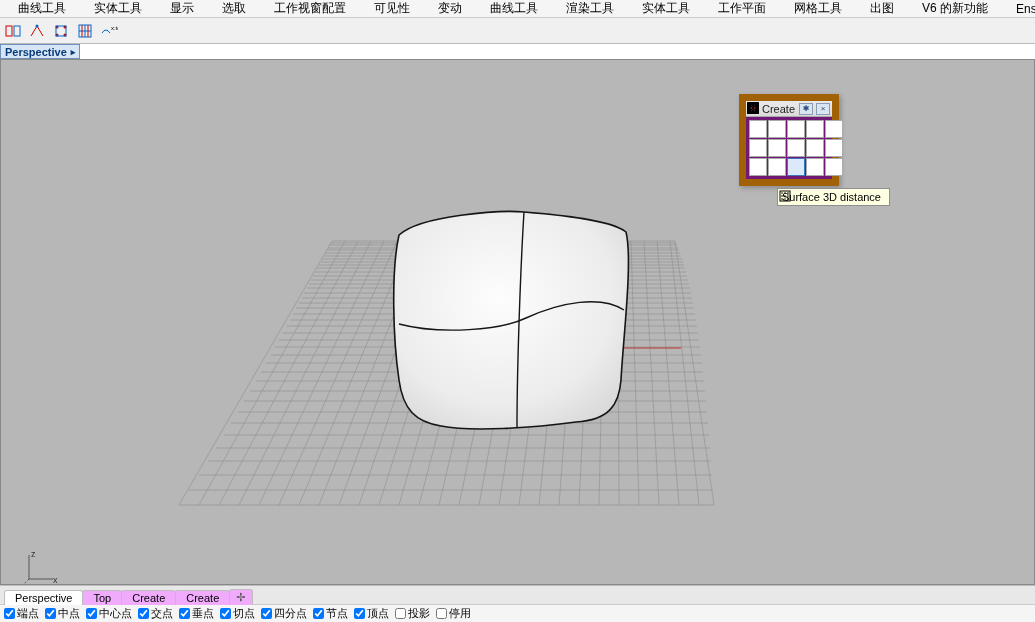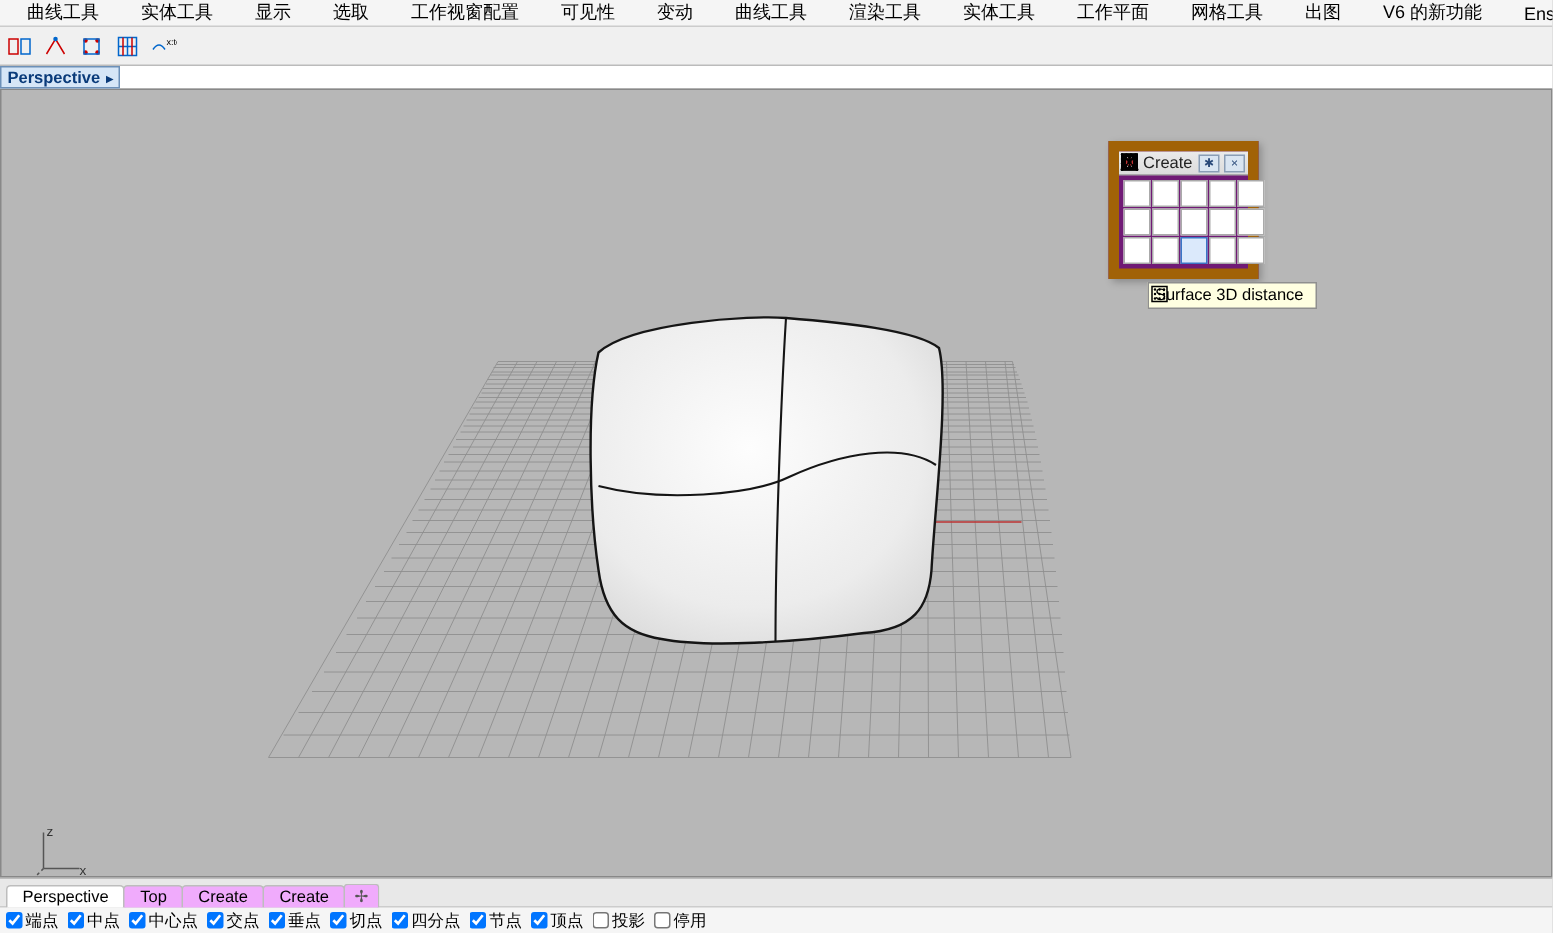--- a/index.html
+++ b/index.html
@@ -20,21 +20,21 @@
 .panel-hdr{height:16px;background:linear-gradient(#eaeaea,#dcdcdc);border-bottom:1px solid #aaa;display:flex;align-items:center;padding:0 2px;gap:2px}
 .grip{width:10px;display:flex;flex-wrap:wrap;gap:1px;padding:1px}
 .grip i{width:2px;height:2px;background:#888;display:block}
 .panel-hdr .ttl{flex:1;font-size:11px;color:#222;padding-left:2px}
 .panel-hdr .hb{width:14px;height:12px;border:1px solid #8a9db5;background:#d9e5f2;display:flex;align-items:center;justify-content:center;font-size:8px;color:#2a4a7a;margin-left:1px}
 .panel-body{padding:3px}
 .pgrid{display:grid;grid-template-columns:repeat(5,18px);grid-auto-rows:18px;gap:1px}
 .pbtn{width:18px;height:18px;border:1px solid #aaa;background:#fff;display:flex;align-items:center;justify-content:center}
 .pbtn svg{display:block}
 .pbtn.sel{border:1px solid #3a76c6;background:#dbe9fb}
-.tooltip{position:absolute;right:156px;top:128px;background:#ffffe1;border:1px solid #8f8f8f;padding:2px 8px 2px 4px;font-size:11px;display:flex;align-items:center;gap:4px;z-index:25;white-space:nowrap}
+.tooltip{position:absolute;right:144px;top:128px;background:#ffffe1;border:1px solid #8f8f8f;padding:2px 8px 2px 4px;font-size:11px;display:flex;align-items:center;gap:4px;z-index:25;white-space:nowrap}
 .tooltip svg{flex:none}
 .viewtabs{height:19px;background:#e8e8e8;border-top:1px solid #bdbdbd;display:flex;align-items:flex-end;padding-left:4px}
 .vtab{padding:1px 10px;border:1px solid #bdbdbd;border-bottom:none;background:#f0abfc;margin-right:-1px;border-radius:3px 3px 0 0;font-size:11px;position:relative;top:1px}
 .vtab.active{background:#fff;font-weight:normal}
 .vtab.plus{padding:1px 6px;color:#555}
 .osnap{height:18px;background:#f5f5f5;border-top:1px solid #ccc;display:flex;align-items:center;padding:0 4px;gap:2px;font-size:11px}
 .osnap label{display:flex;align-items:center;gap:2px;margin-right:4px}
 .osnap input{margin:0;width:11px;height:11px}
 </style>
 </head>

